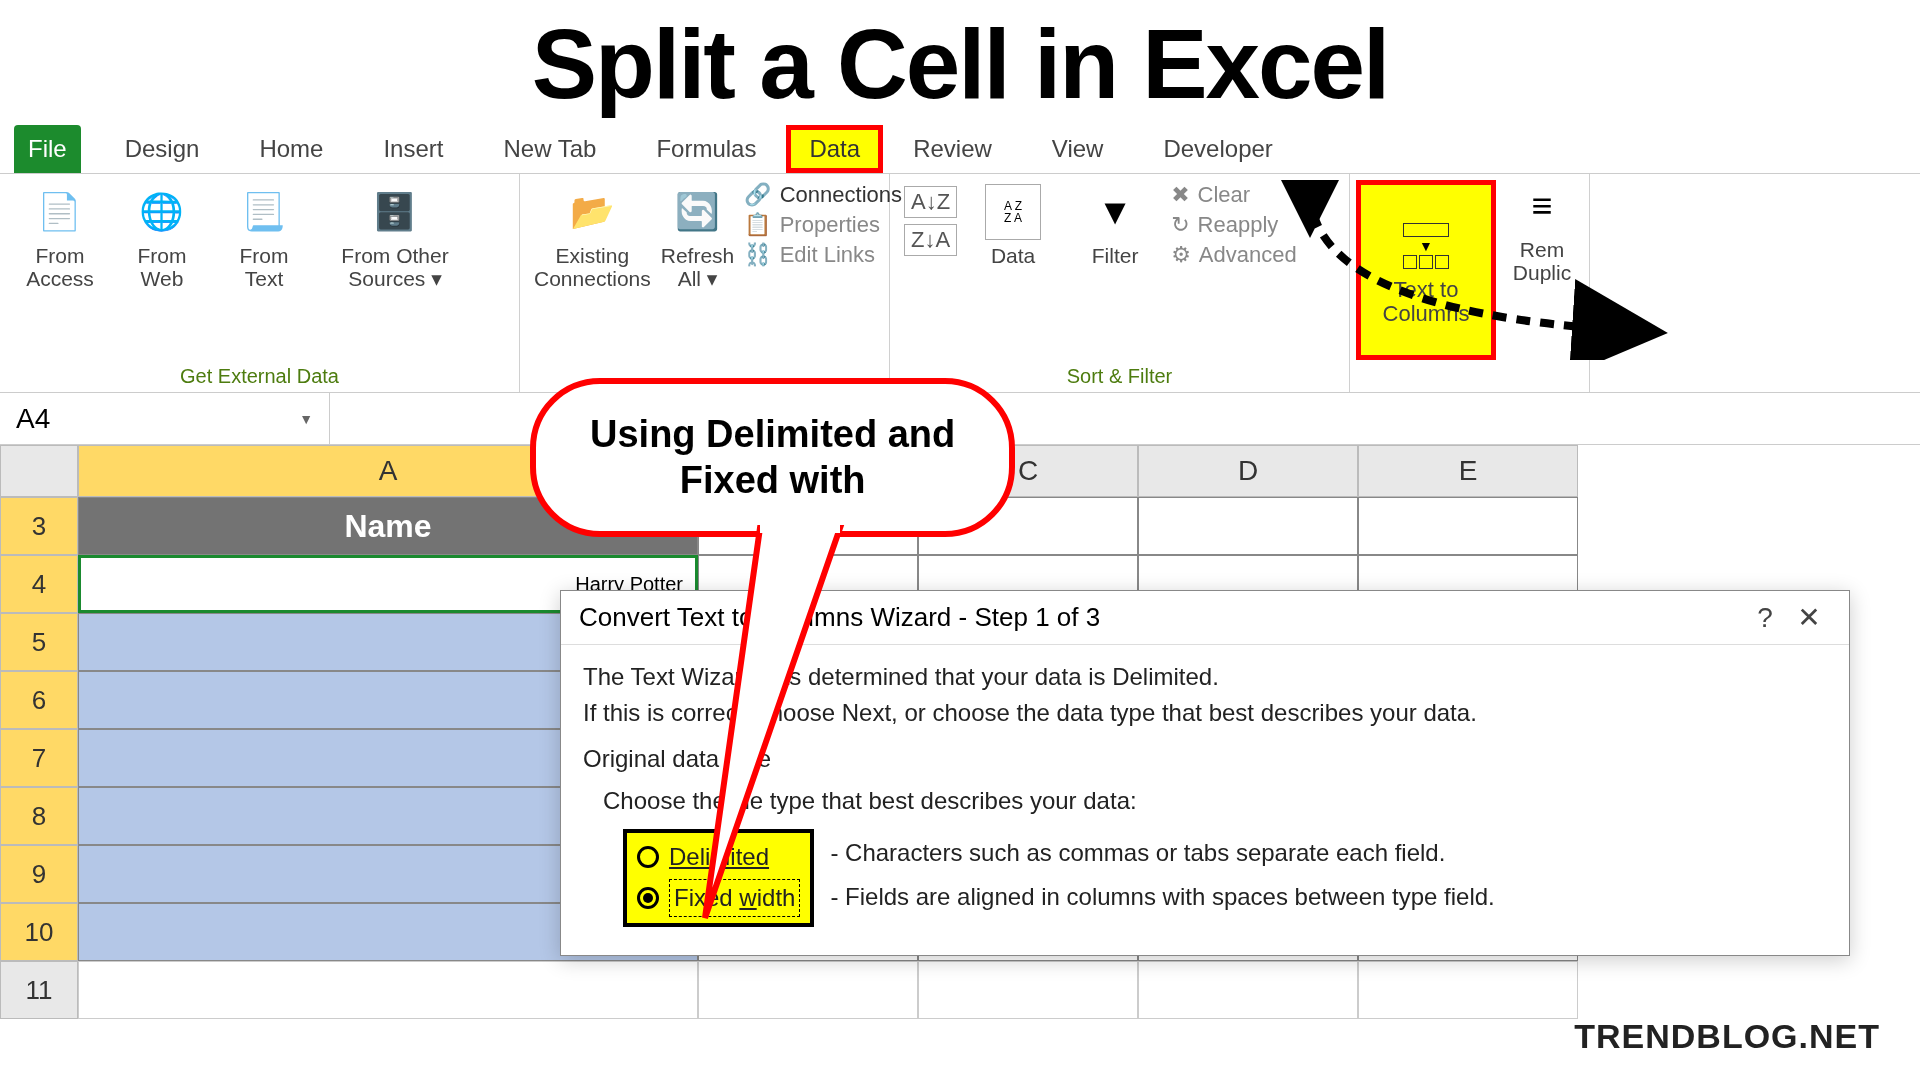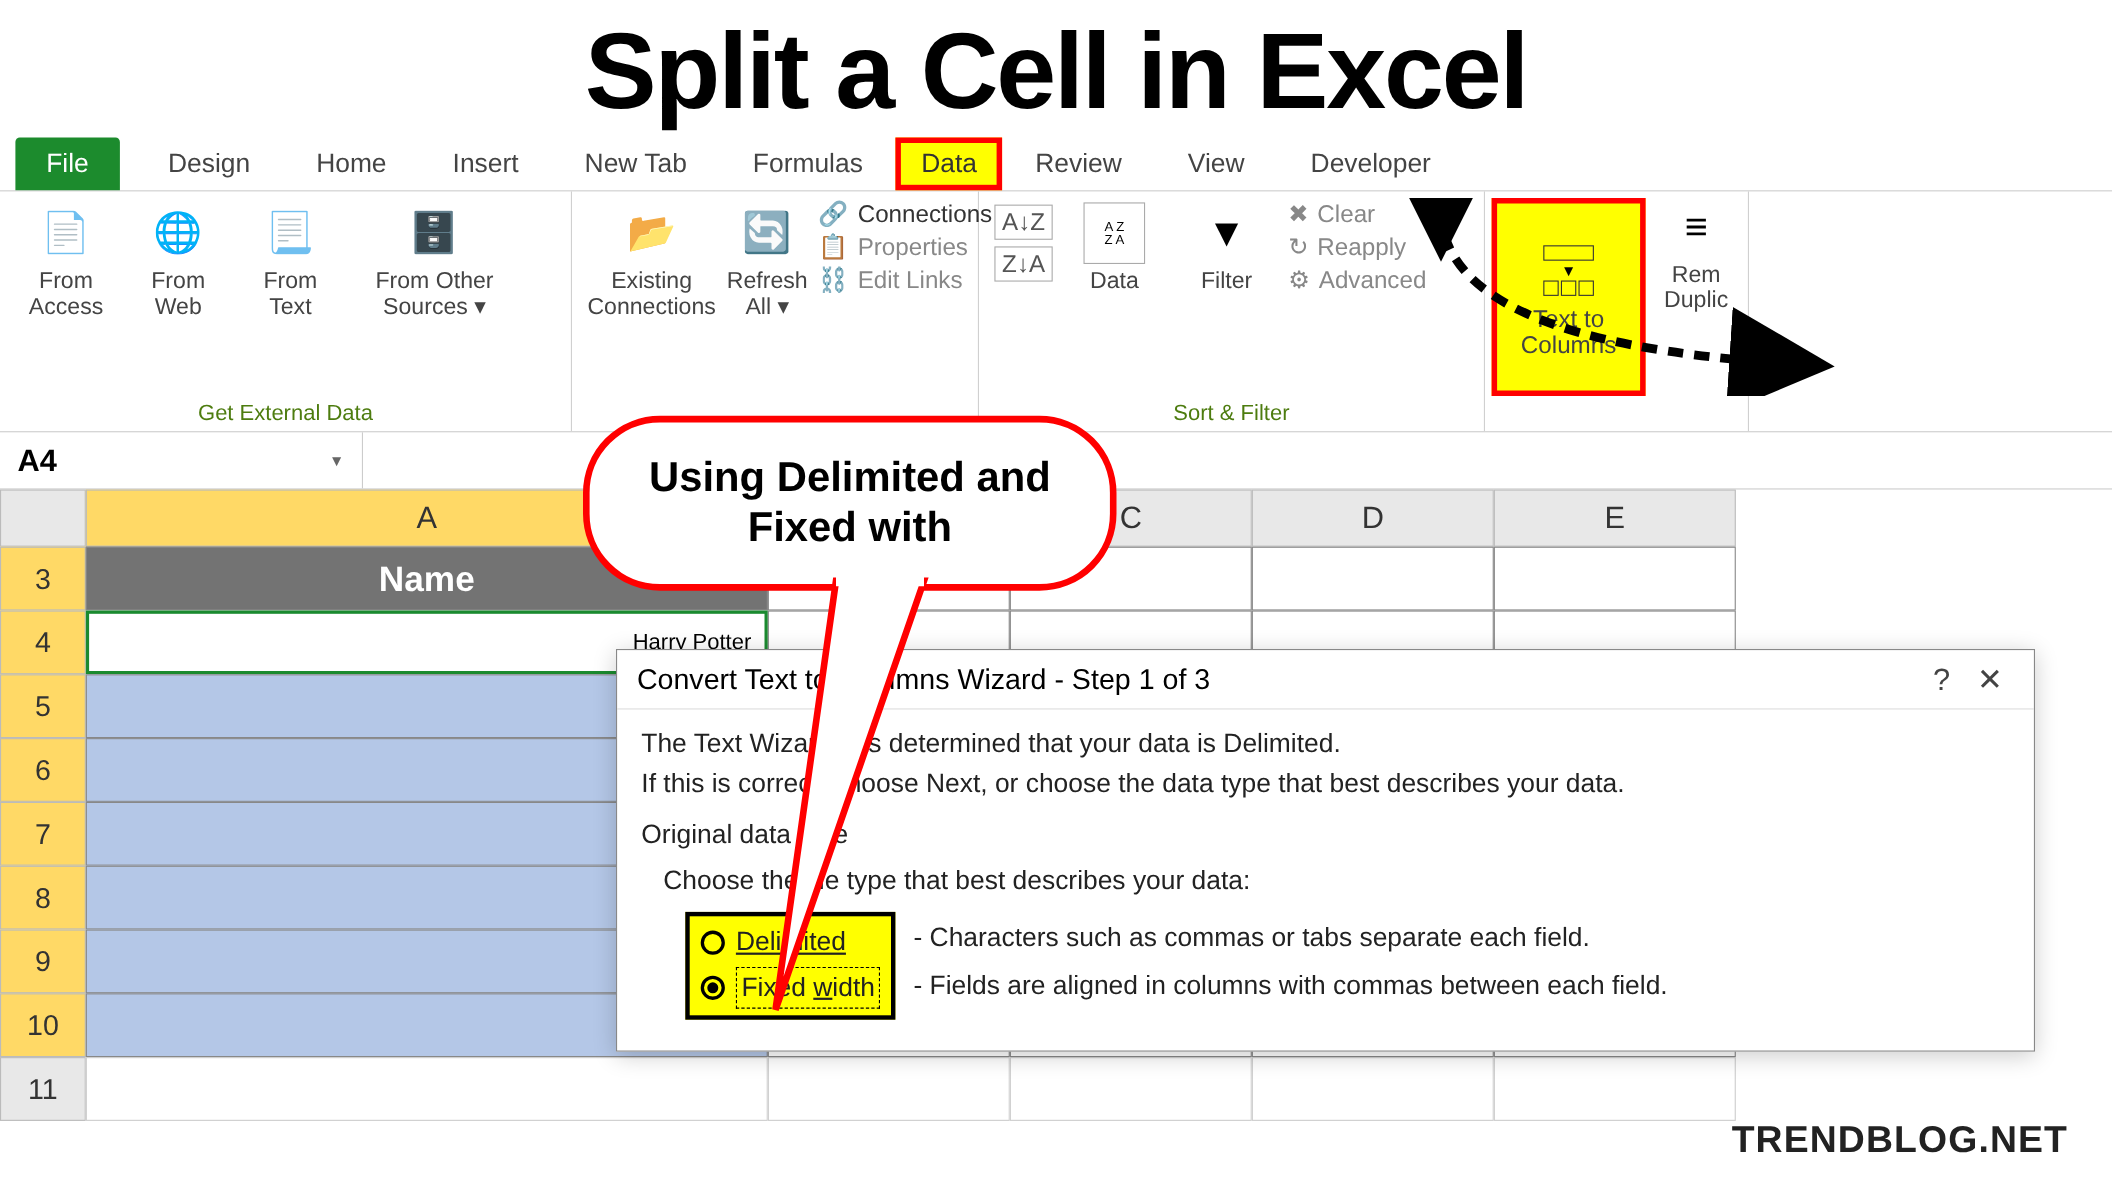--- a/index.html
+++ b/index.html
@@ -1,34 +1,34 @@
 <!DOCTYPE html>
 <html><head>
 <meta charset="utf-8">
 <style>
 * { box-sizing: border-box; margin: 0; padding: 0; font-family: "Segoe UI", Tahoma, sans-serif; }
 body { background: #fff; width: 1920px; height: 1080px; overflow: hidden; position: relative; }
 .title { font-size: 98px; font-weight: 900; text-align: center; letter-spacing: -2px; font-family: Verdana, sans-serif; padding: 8px 0 4px; }
 .ribbon-tabs { display: flex; align-items: stretch; height: 48px; font-size: 24px; padding-left: 14px; gap: 0; }
 .ribbon-tabs .tab { padding: 8px 30px; display: flex; align-items: center; cursor: pointer; color: #444; }
-.ribbon-tabs .tab.file { background: #1e7e34; background: #1a8a2f; background:#1c8b2d; color:#fff; border-radius:4px 4px 0 0; margin-right:14px; padding:8px 28px; }
+.ribbon-tabs .tab.file { background: #1e7e34; background: #1a8a2f; background:#1c8b2d; color:#fff; border-radius:4px 4px 0 0; margin-right:14px; padding:8px 14px; }
 .ribbon-tabs .tab.data { background: #ffff00; border: 5px solid #ff0000; padding:4px 18px; font-weight:400; color:#333; }
 .ribbon { border-top: 1px solid #ccc; border-bottom:1px solid #ccc; display:flex; height:220px; }
 .group { border-right:1px solid #d0d0d0; padding:6px 14px 2px; display:flex; flex-direction:column; justify-content:space-between; position:relative; }
 .group .items { display:flex; gap:10px; flex:1; align-items:flex-start; }
 .rbtn { display:flex; flex-direction:column; align-items:center; width:92px; padding-top:4px; cursor:pointer; }
 .rbtn .icn { width:56px; height:56px; display:flex; align-items:center; justify-content:center; font-size:36px; }
 .rbtn .lbl { font-size:21px; text-align:center; line-height:1.1; margin-top:4px; color:#444; }
 .grouplabel { text-align:center; font-size:20px; color:#4d7c0f; padding:2px 0; }
 .small-vert { display:flex; flex-direction:column; gap:4px; padding-top:2px; }
 .small-vert .sbtn { display:flex; align-items:center; gap:8px; font-size:22px; color:#888; cursor:pointer; }
 .small-vert .sbtn.active { color:#333; }
 .hl { background:#ffff00; border:5px solid #ff0000; }
 .namebox-row { display:flex; align-items:center; border-bottom:1px solid #ccc; height:52px; }
-.namebox { width:330px; display:flex; align-items:center; padding:0 16px; font-size:28px; font-weight:bold; gap:8px; border-right:1px solid #ccc; height:100%; }
+.namebox { width:330px; display:flex; align-items:center; padding:0 16px; font-size:28px; font-weight:normal; gap:8px; border-right:1px solid #ccc; height:100%; }
 .namebox .dd { margin-left:auto; font-size:14px; color:#666; }
 .sheet { display:flex; }
 .rowhdrs { display:flex; flex-direction:column; }
 .corner { width:78px; height:52px; background:#e8e8e8; border:1px solid #bbb; }
 .rowhdr { width:78px; height:58px; background:#ffd966; border:1px solid #bbb; display:flex; align-items:center; justify-content:center; font-size:26px; color:#333; }
 .cols { flex:1; }
 .colhdrs { display:flex; height:52px; }
 .colhdr { border:1px solid #bbb; background:#e8e8e8; display:flex; align-items:center; justify-content:center; font-size:28px; color:#333; }
 .colA { width:620px; } .colB { width:220px; } .colC { width:220px; } .colD { width:220px; } .colE { width:220px; }
 .datarow { display:flex; height:58px; }
@@ -308,21 +308,21 @@
             <span class="radio"></span>
             <span><u>Delimited</u></span>
           </div>
           <div class="optrow" style="margin-top:4px">
             <span class="radio sel"></span>
             <span class="optlabel-box">Fixed <u>w</u>idth</span>
           </div>
         </div>
         <div style="display:flex;flex-direction:column;justify-content:space-around;padding:6px 0">
           <span class="optdesc">- Characters such as commas or tabs separate each field.</span>
-          <span class="optdesc" style="margin-top:8px">- Fields are aligned in columns with commas between each field.</span>
+          <span class="optdesc" style="margin-top:8px">- Fields are aligned in columns with spaces between type field.</span>
         </div>
       </div>
     </div>
   </div>
 </div>
 
 <div class="callout">
   <div class="bubble" style="white-space:pre-line">Using Delimited and
 Fixed with</div>
   <svg width="260" height="420" style="position:absolute;left:170px;top:140px;overflow:visible">

